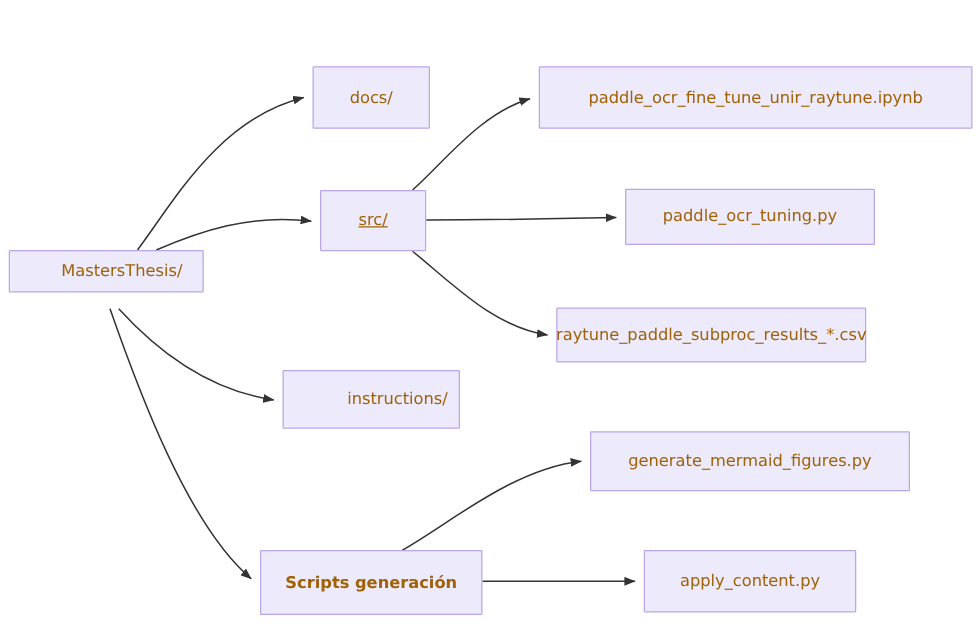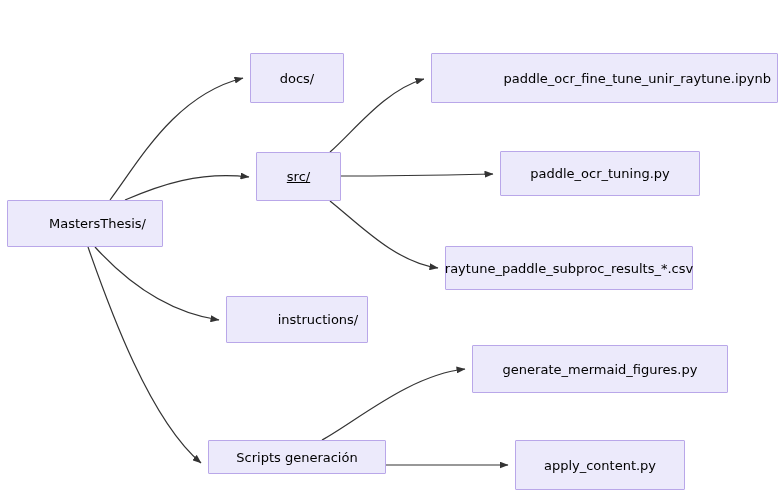--- a/index.html
+++ b/index.html
@@ -39,21 +39,21 @@
   .node {
     position: absolute;
     box-sizing: border-box;
     background: #ECEAFB;
     border: 1px solid #B9A7E9;
     border-radius: 1px;
     display: flex;
     align-items: center;
     justify-content: center;
     font-size: 13px;
-    color: #000000;
+    color: #a16207;
     white-space: nowrap;
     z-index: 2;
   }
   .node-label {
     line-height: 1;
     padding: 0 6px;
   }
 </style>
 </head>
 <body>
@@ -74,36 +74,36 @@
         <path d="M 88,247 C 110,310 150,420 201,463" marker-end="url(#arrowhead)"></path>
         <path d="M 330,152 C 355,130 385,90 424,79" marker-end="url(#arrowhead)"></path>
         <path d="M 341,176 C 390,176 445,175 493,174" marker-end="url(#arrowhead)"></path>
         <path d="M 330,201 C 360,225 395,262 438,268" marker-end="url(#arrowhead)"></path>
         <path d="M 322,440 C 358,420 410,375 465,369" marker-end="url(#arrowhead)"></path>
         <path d="M 386,465 C 425,465 470,465 508,465" marker-end="url(#arrowhead)"></path>
       </g>
   </svg>
 
   <div id="nodes-layer">
-      <div class="node" style="left: 7px; top: 200px; width: 156px; height: 47px; padding-left: 25px;">
+      <div class="node" style="left: 7px; top: 200px; width: 156px; height: 34px; padding-left: 25px;">
         <span class="node-label">MastersThesis/</span>
       </div>
       <div class="node" style="left: 250px; top: 53px; width: 94px; height: 50px;">
         <span class="node-label">docs/</span>
       </div>
       <div class="node" style="left: 256px; top: 152px; width: 85px; height: 49px; text-decoration: underline;">
         <span class="node-label">src/</span>
       </div>
       <div class="node" style="left: 226px; top: 296px; width: 142px; height: 47px; padding-left: 42px;">
         <span class="node-label">instructions/</span>
       </div>
-      <div class="node" style="left: 208px; top: 440px; width: 178px; height: 34px;">
+      <div class="node" style="left: 208px; top: 440px; width: 178px; height: 52px; font-weight: bold;">
         <span class="node-label">Scripts generación</span>
       </div>
-      <div class="node" style="left: 431px; top: 53px; width: 347px; height: 50px; justify-content: flex-end;">
+      <div class="node" style="left: 431px; top: 53px; width: 347px; height: 50px;">
         <span class="node-label">paddle_ocr_fine_tune_unir_raytune.ipynb</span>
       </div>
       <div class="node" style="left: 500px; top: 151px; width: 200px; height: 45px;">
         <span class="node-label">paddle_ocr_tuning.py</span>
       </div>
       <div class="node" style="left: 445px; top: 246px; width: 248px; height: 44px;">
         <span class="node-label">raytune_paddle_subproc_results_*.csv</span>
       </div>
       <div class="node" style="left: 472px; top: 345px; width: 256px; height: 48px;">
         <span class="node-label">generate_mermaid_figures.py</span>

